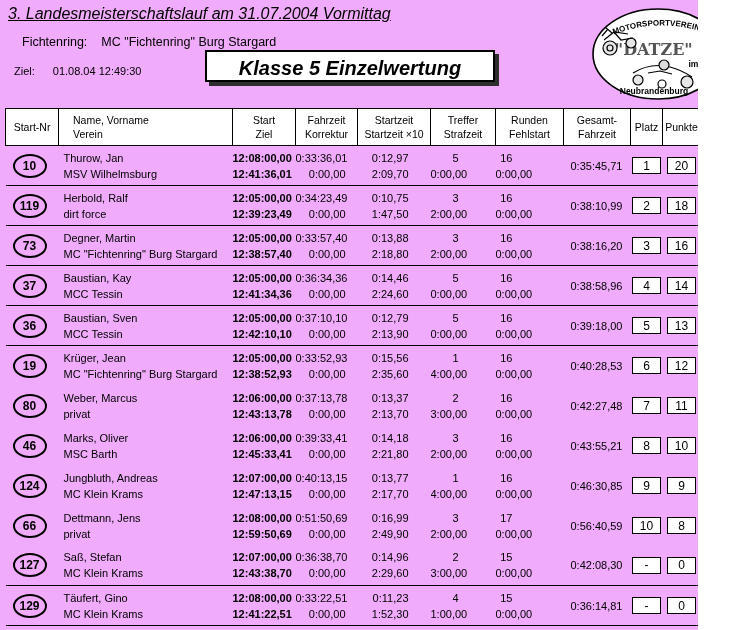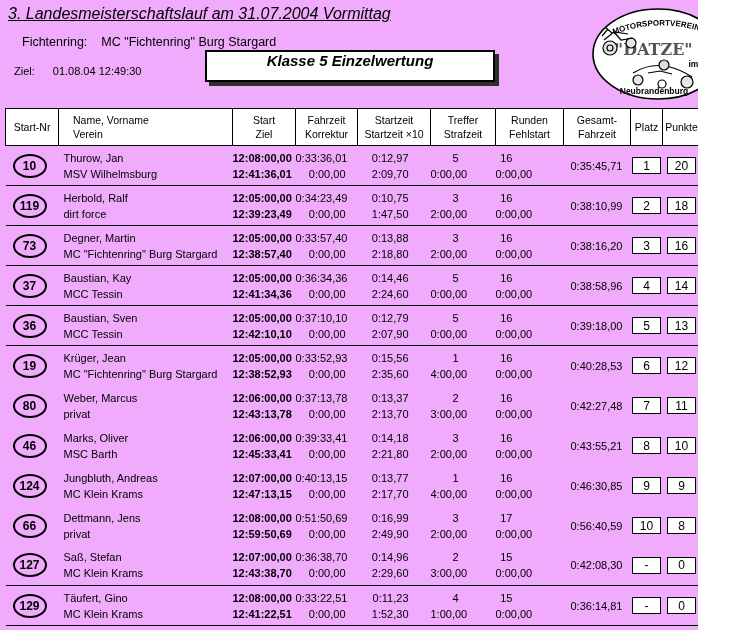--- a/index.html
+++ b/index.html
@@ -11,22 +11,22 @@
     position:absolute; left:8px; top:5px;
     font-size:16px; font-style:italic; text-decoration:underline; white-space:nowrap;
   }
   .organizer { position:absolute; left:22px; top:35px; font-size:12.5px; white-space:nowrap; }
   .organizer .val { margin-left:14px; }
   .stand { position:absolute; left:14px; top:65px; font-size:11px; white-space:nowrap; }
   .stand .val { margin-left:18px; }
   .klasse-box {
     position:absolute; left:205px; top:50px; width:286px; height:28px;
     border:2px solid #000; background:#fff; box-shadow:4px 4px 0 #2e2e2e;
-    display:flex; align-items:flex-start; justify-content:center;
-    font-size:15px; font-weight:bold; font-style:italic;
+    display:flex; align-items:flex-end; justify-content:center;
+    font-size:20px; font-weight:bold; font-style:italic;
   }
   .logo { position:absolute; left:588px; top:2px; }
 
   table.results {
     position:absolute; left:5px; top:108px; width:734px;
     border-collapse:collapse; table-layout:fixed; font-size:11px;
   }
   thead tr { height:37px; }
   thead th {
     border:1px solid #000; font-weight:normal; font-size:10.5px;
@@ -351,21 +351,21 @@
       <td class="cell-start">
         <div class="two">12:05:00,00</div>
         <div class="two">12:42:10,10</div>
       </td>
       <td class="cell-fahrzeit">
         <div class="two">0:37:10,10</div>
         <div class="two">0:00,00</div>
       </td>
       <td class="cell-startzeit">
         <div class="two">0:12,79</div>
-        <div class="two">2:07,90</div>
+        <div class="two">2:13,90</div>
       </td>
       <td class="cell-treffer">
         <div class="two first">5</div>
         <div class="two">0:00,00</div>
       </td>
       <td class="cell-runden">
         <div class="two first">16</div>
         <div class="two">0:00,00</div>
       </td>
       <td class="cell-gesamt">

